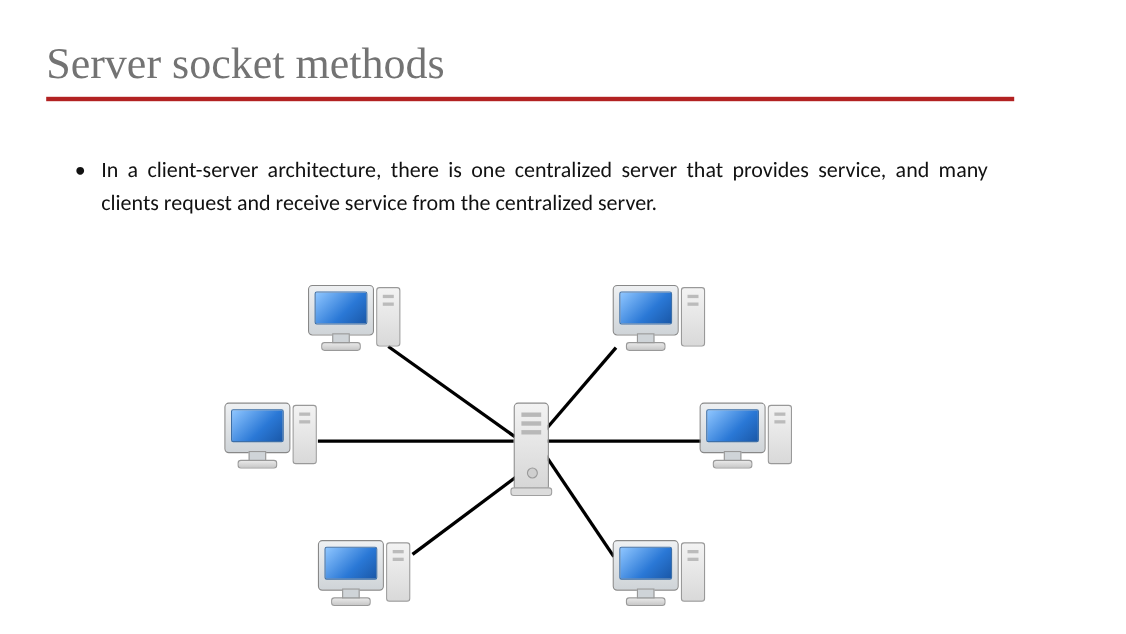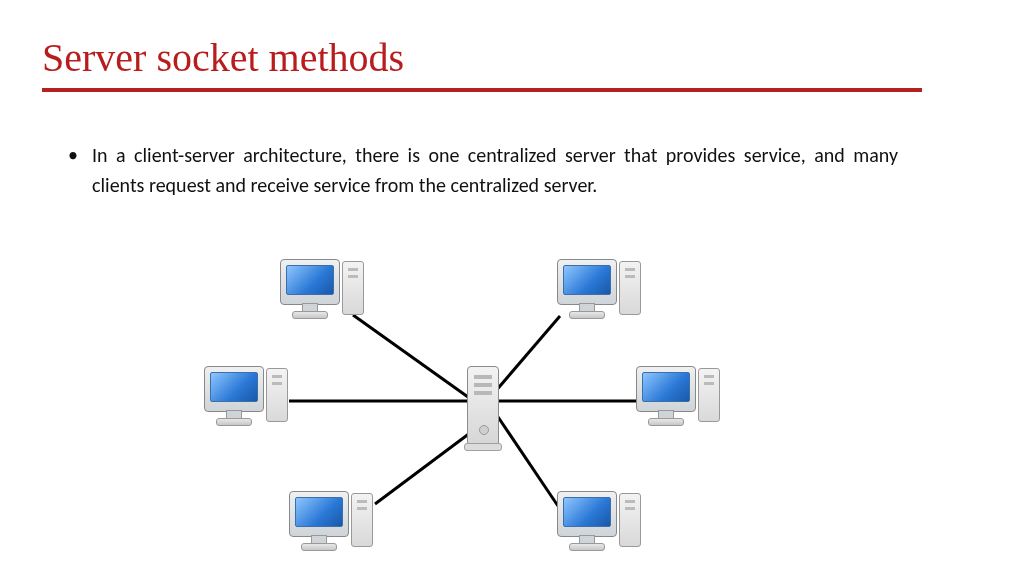--- a/index.html
+++ b/index.html
@@ -1,17 +1,17 @@
 <!DOCTYPE html>
 <html><head>
 <meta charset="utf-8">
 <style>
   html,body{margin:0;padding:0;width:1024px;height:576px;background:#fff;font-family:"Times New Roman",serif;}
   .slide{position:relative;width:1024px;height:576px;}
-  .title{position:absolute;left:42px;top:34px;font-size:40px;color:#b91c1c;font-weight:400;text-align:right;}
+  .title{position:absolute;left:42px;top:34px;font-size:40px;color:#737373;font-weight:400;text-align:right;}
   .rule{position:absolute;left:42px;top:88px;width:880px;height:4px;background:#b22222;}
   .body{position:absolute;left:68px;top:140px;width:830px;font-family:"Calibri","Segoe UI",Arial,sans-serif;font-size:20px;color:#111;line-height:1.5;text-align:justify;}
   .bullet{display:flex;}
   .bmark{flex:0 0 24px;}
   .btext{flex:1;}
   .diagram{position:absolute;left:0;top:0;width:1024px;height:576px;}
   
   .pc{position:absolute;width:84px;height:66px;}
   .pc .tower{position:absolute;right:0;top:2px;width:20px;height:52px;background:linear-gradient(#f3f3f3,#d9d9d9);border:1px solid #999;border-radius:3px;}
   .pc .tower::before,.pc .tower::after{content:"";position:absolute;left:5px;right:5px;height:3px;background:#bbb;}

